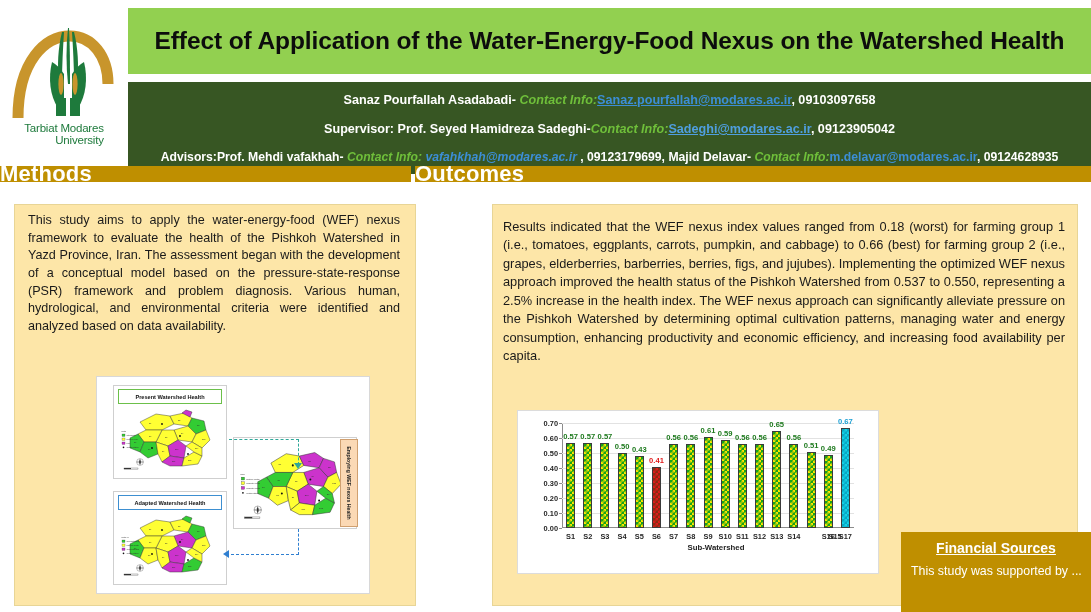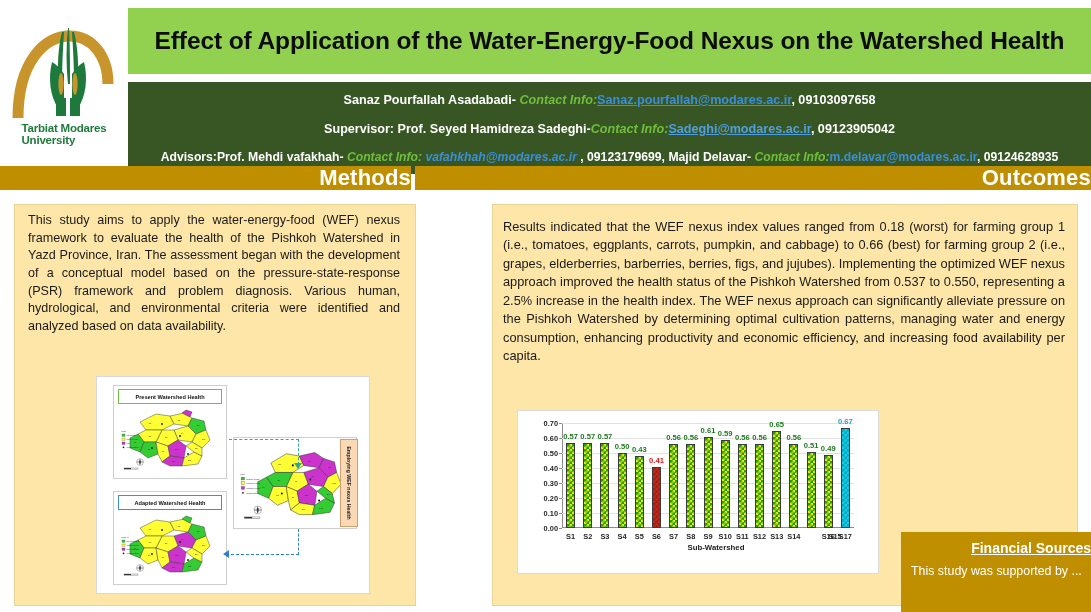--- a/index.html
+++ b/index.html
@@ -8,21 +8,21 @@
     background:#ffffff;
     font-family:"Liberation Sans", sans-serif;
     overflow:hidden;
     position:relative;
   }
   
   .header{position:absolute;left:0;top:0;width:1091px;height:168px;}
   .logo-box{position:absolute;left:0;top:0;width:128px;height:168px;background:#fff;
             display:flex;flex-direction:column;align-items:center;justify-content:center;}
   .logo-mark{width:104px;height:104px;position:relative;}
-  .logo-text{font-size:11.5px;font-weight:bold;color:#1e7a3c;line-height:1.05;text-align:left;
+  .logo-text{font-size:11.5px;font-weight:normal;color:#1e7a3c;line-height:1.05;text-align:right;
              margin-top:-4px;letter-spacing:-0.2px;}
   .logo-text .l2{display:block;}
 
   .title-bar{position:absolute;left:128px;top:8px;width:963px;height:66px;background:#92d050;
              display:flex;align-items:center;justify-content:center;}
   .title-bar h1{margin:5px;font-size:24.5px;font-weight:bold;color:#0d0d0d;letter-spacing:-0.1px;
                 font-family:"Liberation Sans", sans-serif;white-space:nowrap;}
 
   .authors{position:absolute;left:128px;top:76px;width:963px;height:92px;background:#375623;
            color:#ffffff;margin-top:6px;}
@@ -32,22 +32,22 @@
   .aline.r2{top:40px;}
   .aline.r3{top:68px;left:0;text-align:center;font-size:12.2px;}
   .ci{color:#6fbf3a;font-style:italic;font-weight:bold;}
   .mail-blue{color:#3c8ed6;text-decoration:underline;}
   .mail-blue2{color:#4f9fe0;text-decoration:underline;}
   .mail-plain{color:#3c8ed6;font-style:italic;}
   .mail-cy{color:#3c8ed6;text-align:right;}
   .wht{color:#ffffff;}
 
   
-  .sec-bar{position:absolute;height:24px;background:#bf8f00;display:flex;align-items:center;
-           justify-content:flex-end;}
+  .sec-bar{position:absolute;height:16px;background:#bf8f00;display:flex;align-items:center;
+           justify-content:flex-start;}
   .sec-bar span{color:#ffffff;font-size:22px;font-weight:bold;letter-spacing:0.2px;}
   #bar-methods{left:0;top:166px;width:411px;}
   #bar-outcomes{left:415px;top:166px;width:676px;}
 
   
   .panel{position:absolute;background:#fde6a8;border:1px solid #e8d596;}
   #panel-methods{left:14px;top:204px;width:400px;height:400px;}
   #panel-outcomes{left:492px;top:204px;width:584px;height:400px;}
 
   .body-text{font-size:12.6px;color:#1a1a1a;text-align:justify;line-height:1.40;}
@@ -102,21 +102,21 @@
     background-size:5px 5px;background-position:0 0,2.5px 2.5px;}
   .dlabel{position:absolute;transform:translateX(-50%);font-size:7.6px;font-weight:bold;
           white-space:nowrap;}
   .xtick{position:absolute;top:109px;transform:translateX(-50%);font-size:7.4px;font-weight:bold;
          color:#262626;white-space:nowrap;}
   .xtitle{position:absolute;left:52px;width:292px;top:132px;text-align:center;font-size:7.8px;
           font-weight:bold;color:#222;}
 
   
   .finbox{position:absolute;left:901px;top:532px;width:190px;height:80px;background:#bf8f00;}
-  .fin-title{position:absolute;top:8px;width:100%;text-align:right;font-size:14px;font-weight:bold;
+  .fin-title{position:absolute;top:8px;width:100%;text-align:center;font-size:14px;font-weight:bold;
              color:#ffffff;text-decoration:underline;}
   .fin-body{position:absolute;top:32px;left:10px;width:174px;font-size:12.4px;color:#ffffff;
             line-height:1.28;}
 </style>
 </head>
 <body>
 
 <div class="header">
 
   <div class="logo-box">

